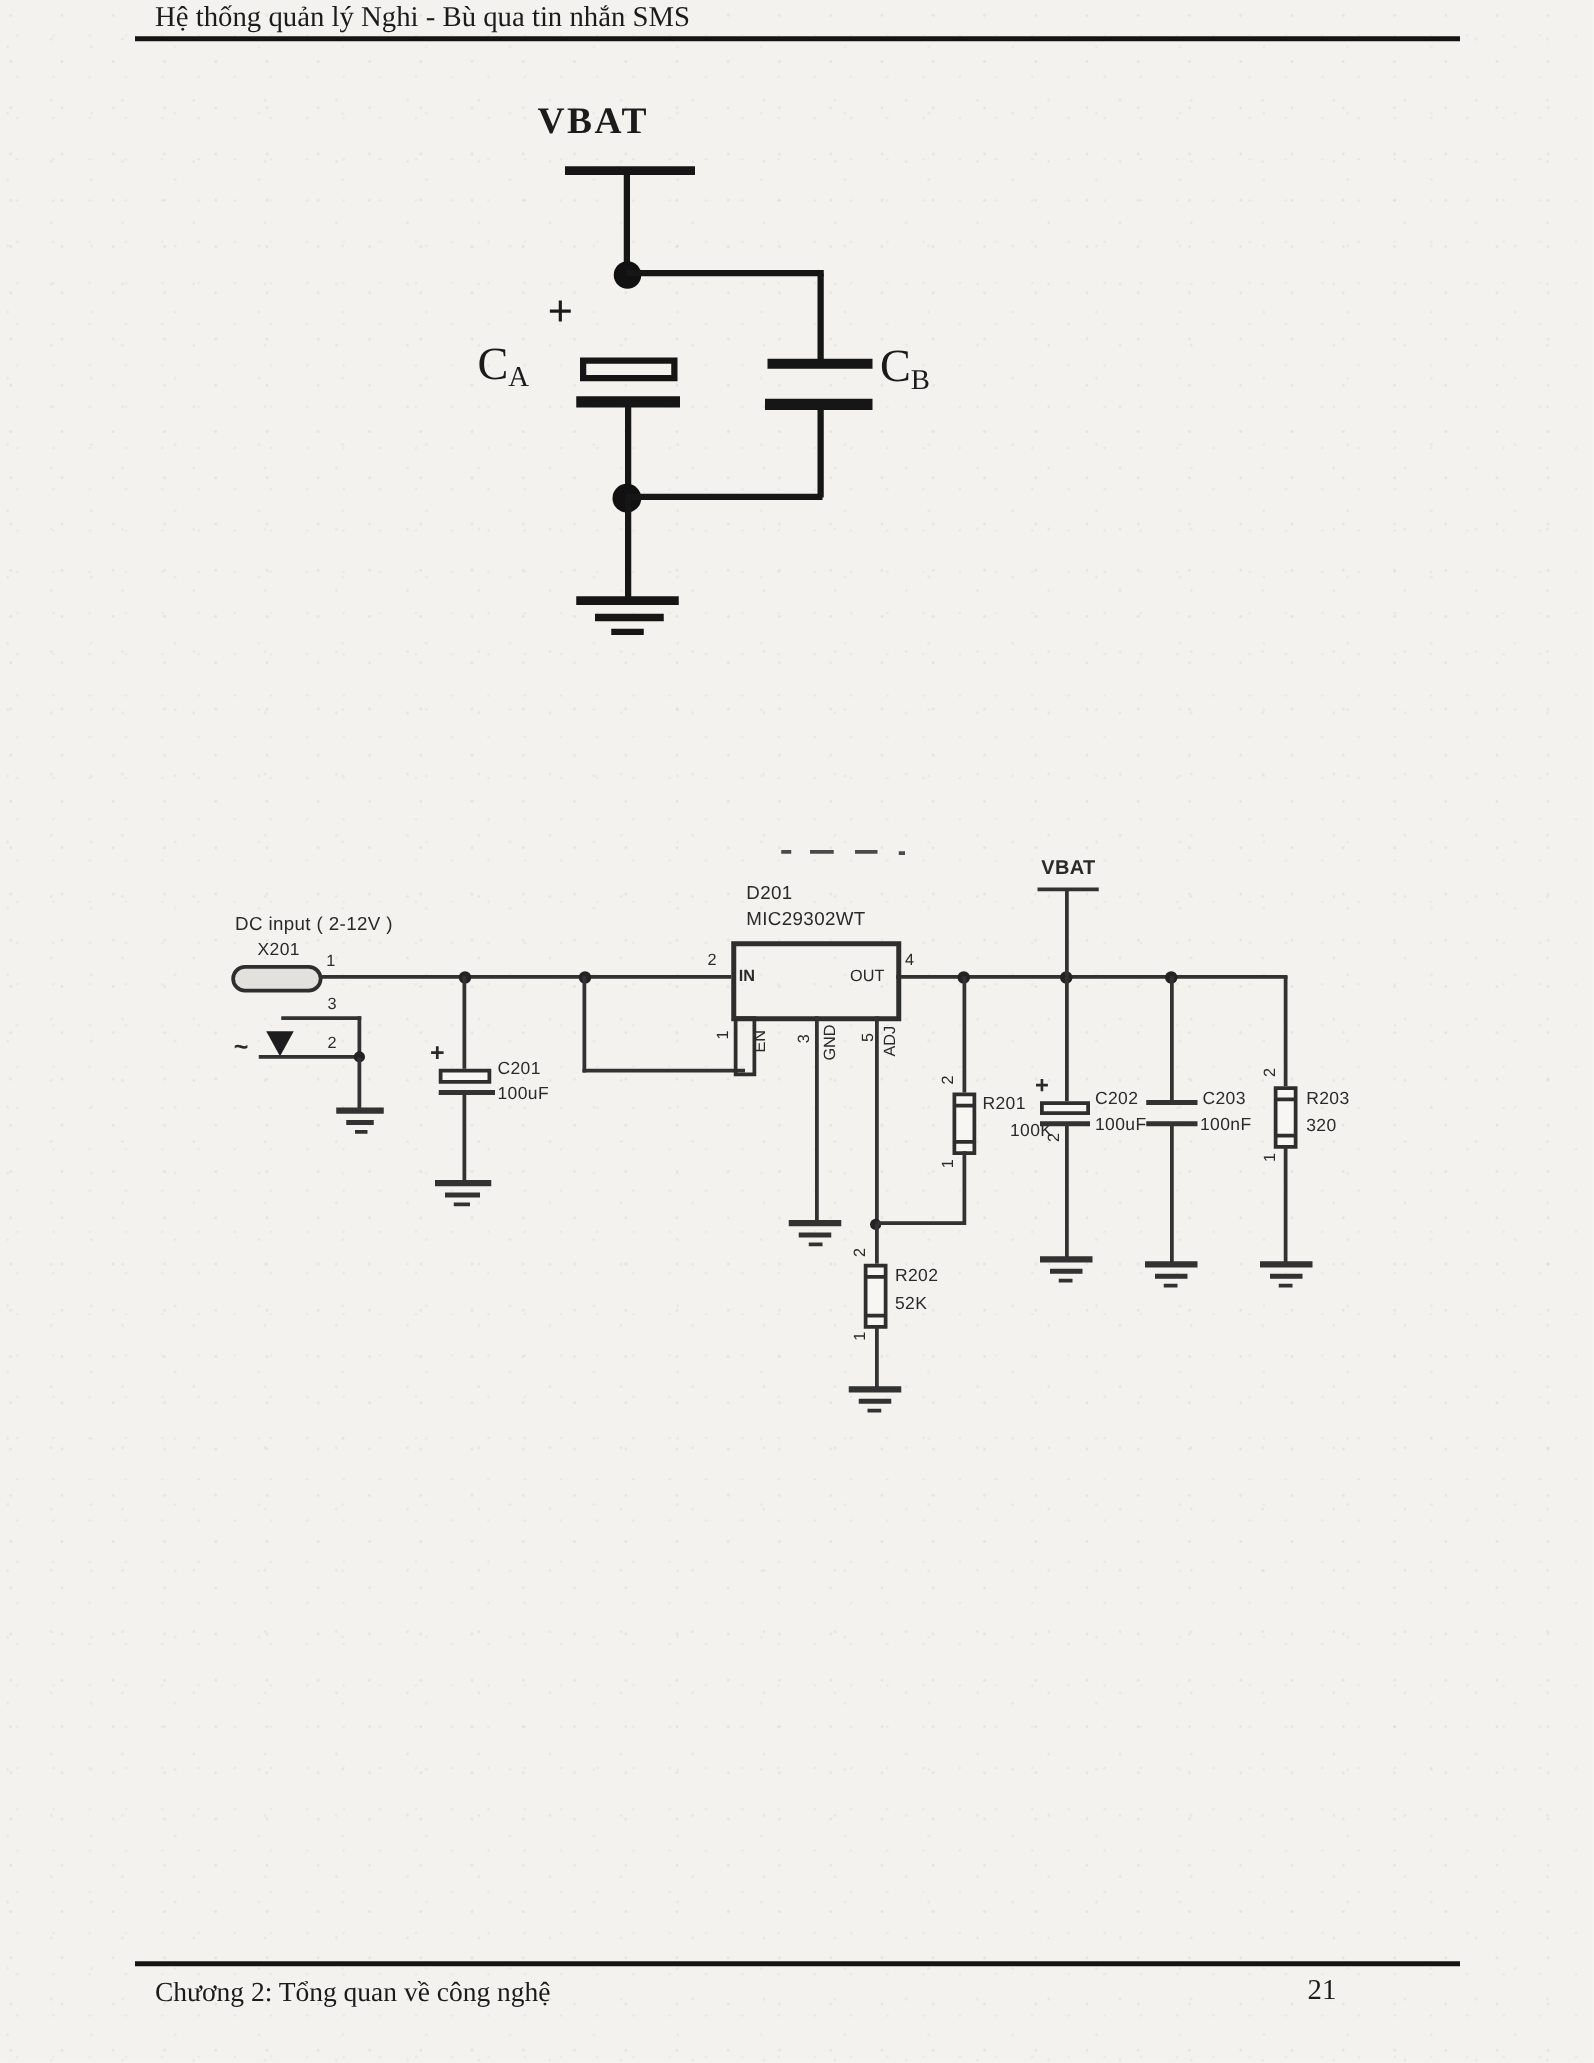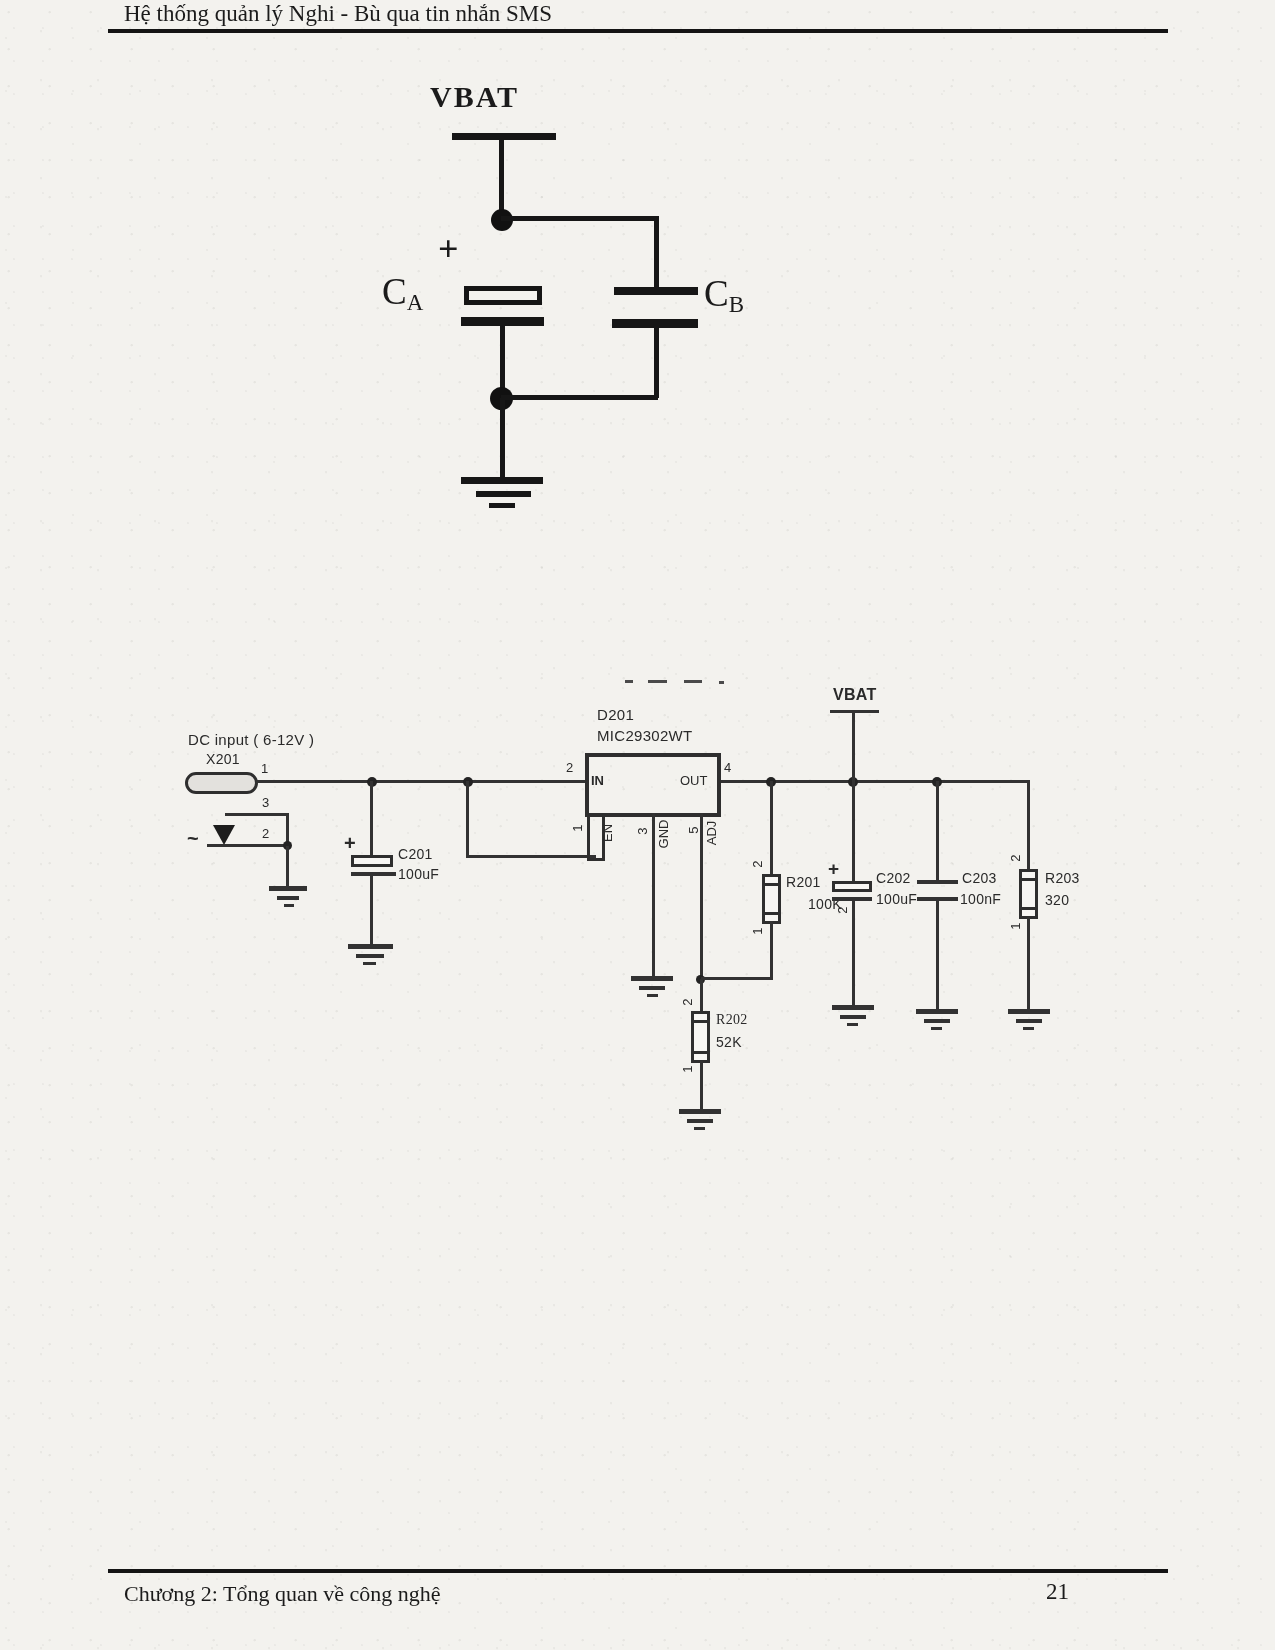--- a/index.html
+++ b/index.html
@@ -70,21 +70,21 @@
   <i class="wk" style="left:461px;top:477px;width:82px;height:7px;"></i>
   <i class="wk" style="left:476px;top:491px;width:55px;height:6px;"></i>
   <i class="wk" style="left:489px;top:503px;width:26px;height:5px;"></i>
 
 
   <i class="w" style="left:625px;top:680px;width:8px;height:3px;background:#4a4a4a;"></i>
   <i class="w" style="left:648px;top:680px;width:19px;height:3px;background:#4a4a4a;"></i>
   <i class="w" style="left:684px;top:680px;width:18px;height:3px;background:#4a4a4a;"></i>
   <i class="w" style="left:719px;top:681px;width:5px;height:3px;background:#4a4a4a;"></i>
 
-  <div class="lbl" style="left:188px;top:731px;font-size:15px;">DC input ( 6-12V )</div>
+  <div class="lbl" style="left:188px;top:731px;font-size:15px;">DC input ( 2-12V )</div>
   <div class="lbl" style="left:206px;top:751px;">X201</div>
   <i class="pill" style="left:185px;top:772px;width:67px;height:16px;"></i>
   <div class="pin" style="left:261px;top:761px;">1</div>
 
   <i class="w" style="left:256px;top:780px;width:329px;height:3px;"></i>
   <i class="w" style="left:717px;top:780px;width:313px;height:3px;"></i>
   <i class="dt" style="left:367px;top:777px;width:10px;height:10px;"></i>
   <i class="dt" style="left:463px;top:777px;width:10px;height:10px;"></i>
   <i class="dt" style="left:766px;top:777px;width:10px;height:10px;"></i>
   <i class="dt" style="left:848px;top:777px;width:10px;height:10px;"></i>
@@ -145,21 +145,21 @@
   <div class="rv" style="left:751px;top:857px;width:14px;">2</div>
   <i class="res" style="left:762px;top:874px;width:13px;height:44px;"></i>
   <div class="lbl" style="left:786px;top:874px;">R201</div>
   <div class="lbl" style="left:808px;top:896px;">100K</div>
   <div class="rv" style="left:751px;top:924px;width:14px;">1</div>
   <i class="w" style="left:770px;top:921px;width:3px;height:59px;"></i>
 
   <i class="w" style="left:700px;top:979px;width:3px;height:33px;"></i>
   <div class="rv" style="left:681px;top:995px;width:14px;">2</div>
   <i class="res" style="left:691px;top:1011px;width:13px;height:46px;"></i>
-  <div class="lbl" style="left:716px;top:1012px;font-family:Liberation Serif, serif;">R202</div>
+  <div class="lbl" style="left:716px;top:1012px;">R202</div>
   <div class="lbl" style="left:716px;top:1034px;">52K</div>
   <div class="rv" style="left:681px;top:1062px;width:14px;">1</div>
   <i class="w" style="left:700px;top:1061px;width:3px;height:50px;"></i>
   <i class="w" style="left:679px;top:1109px;width:42px;height:5px;"></i>
   <i class="w" style="left:687px;top:1119px;width:26px;height:4px;"></i>
   <i class="w" style="left:694px;top:1127px;width:11px;height:3px;"></i>
 
   <div class="lbl" style="left:833px;top:686px;font-size:16px;font-weight:bold;">VBAT</div>
   <i class="w" style="left:830px;top:710px;width:49px;height:3px;"></i>
   <i class="w" style="left:852px;top:712px;width:3px;height:69px;"></i>

